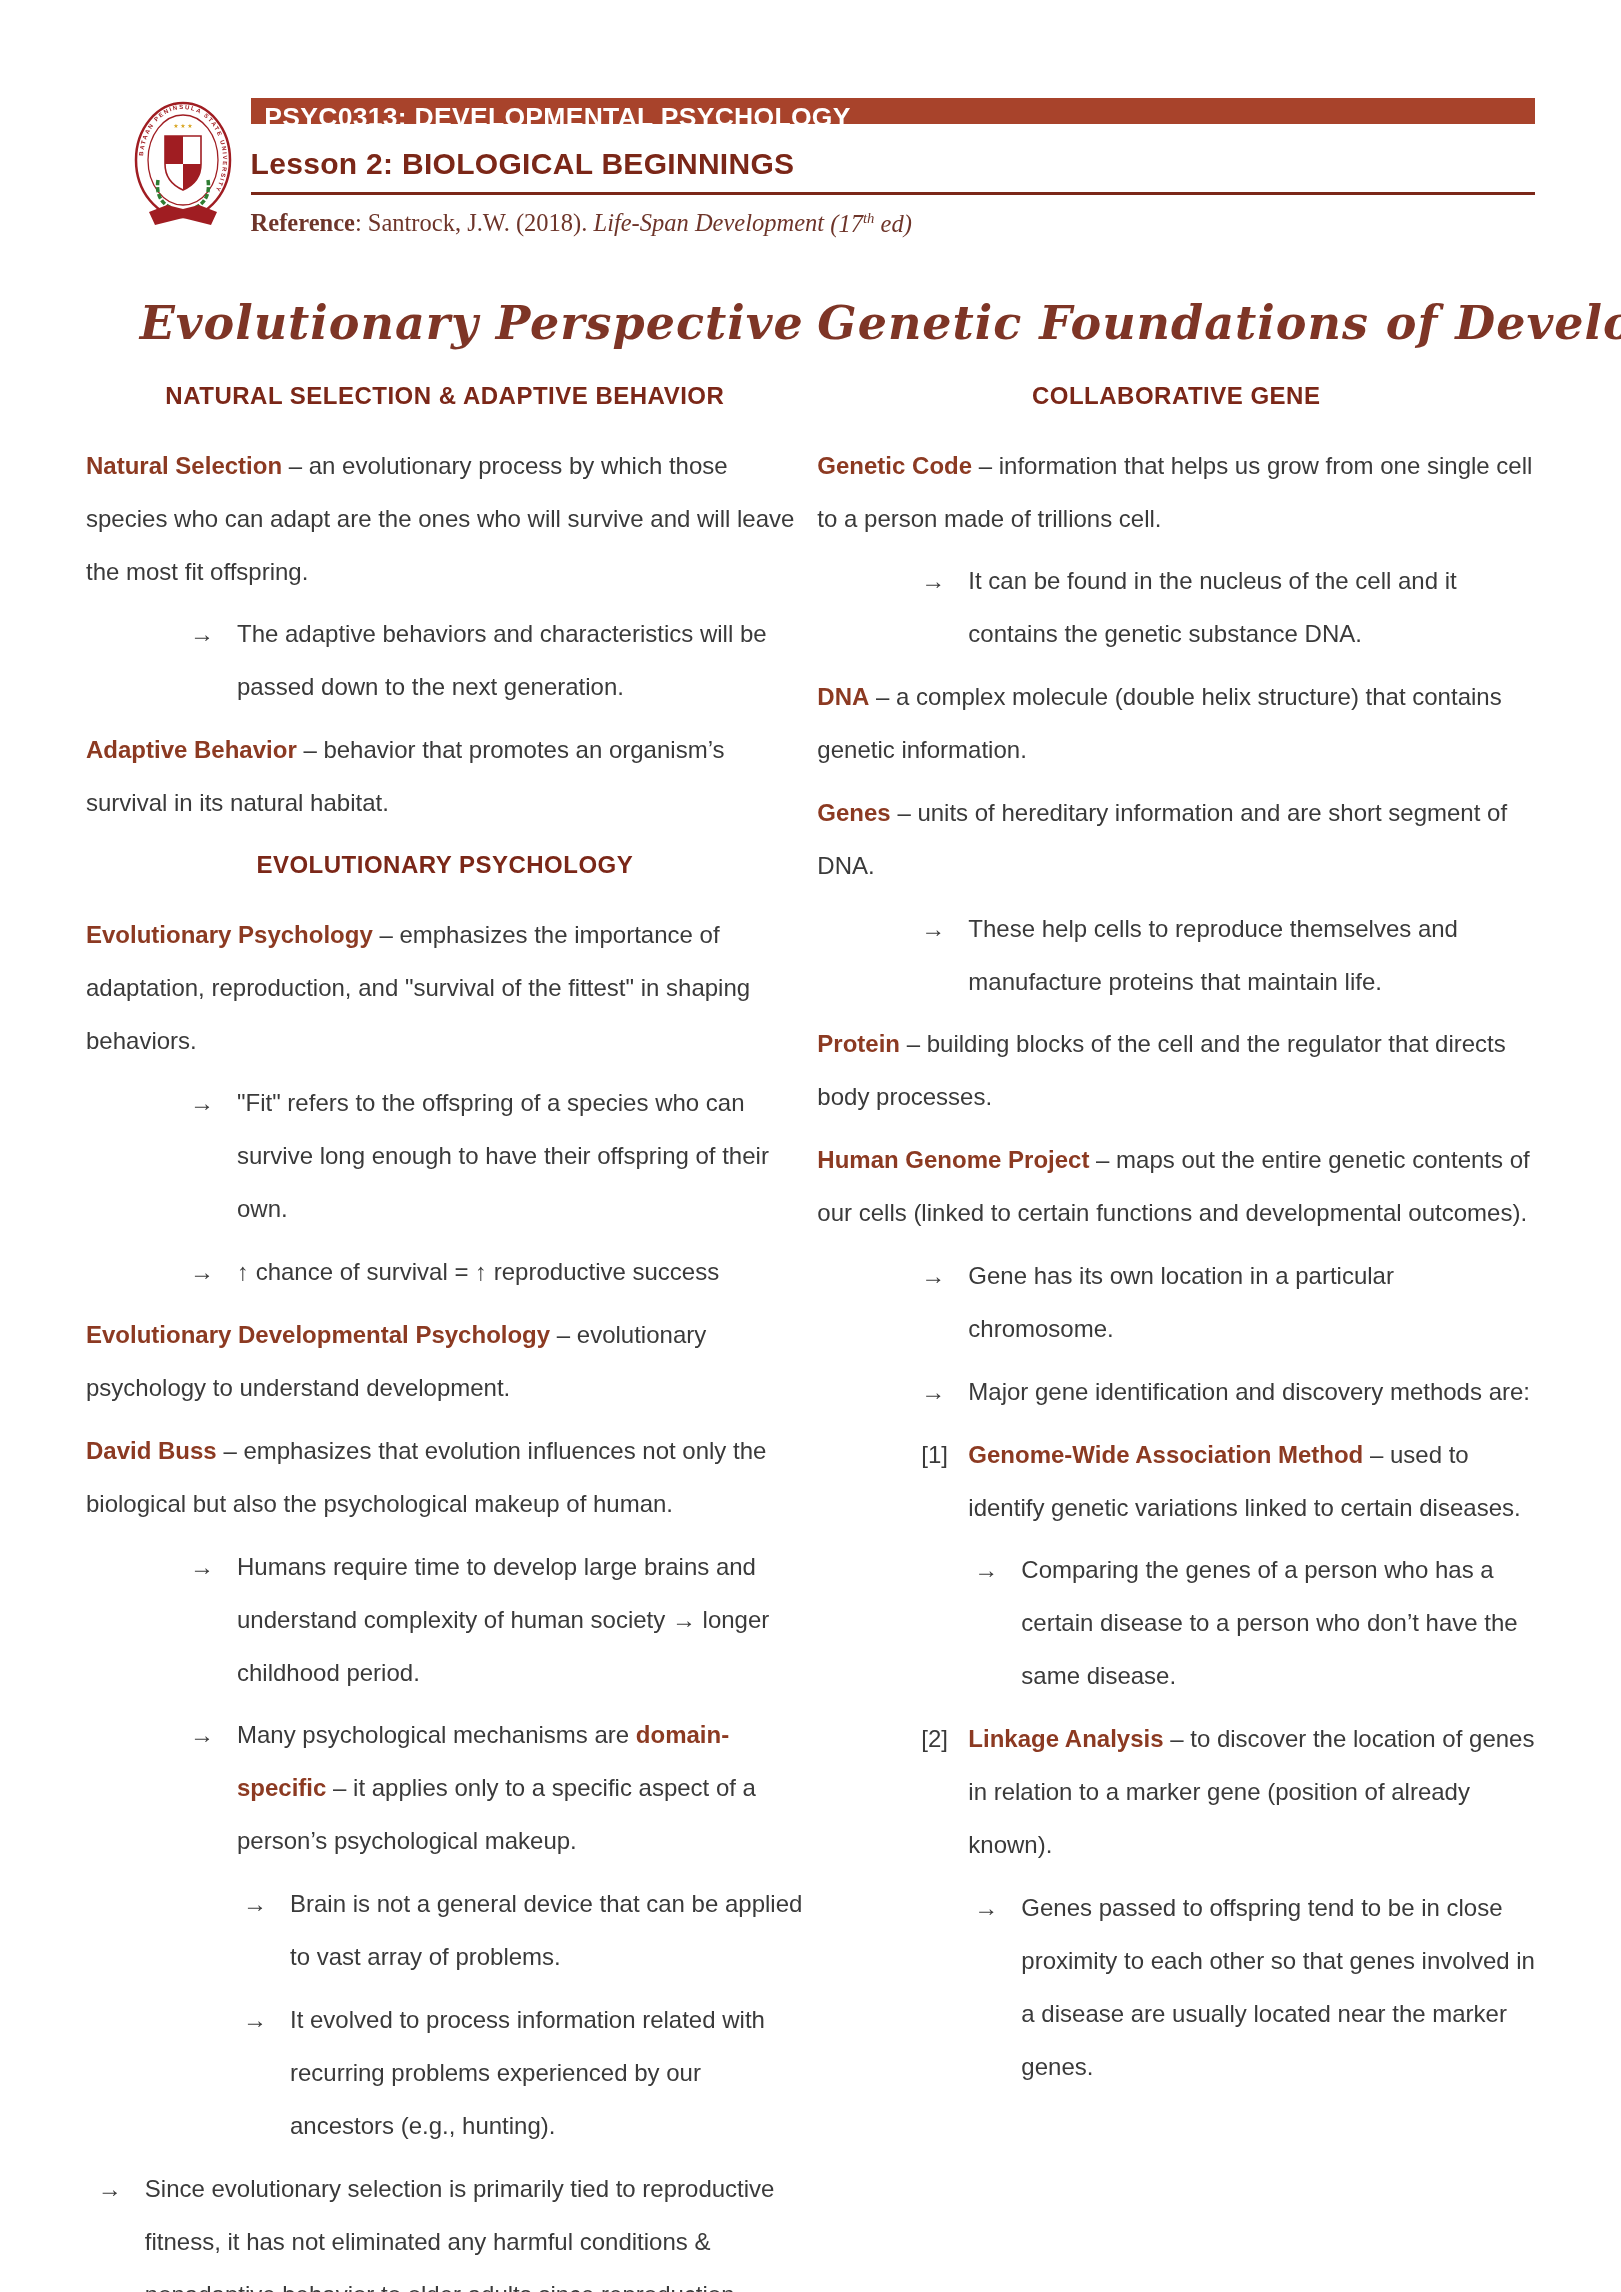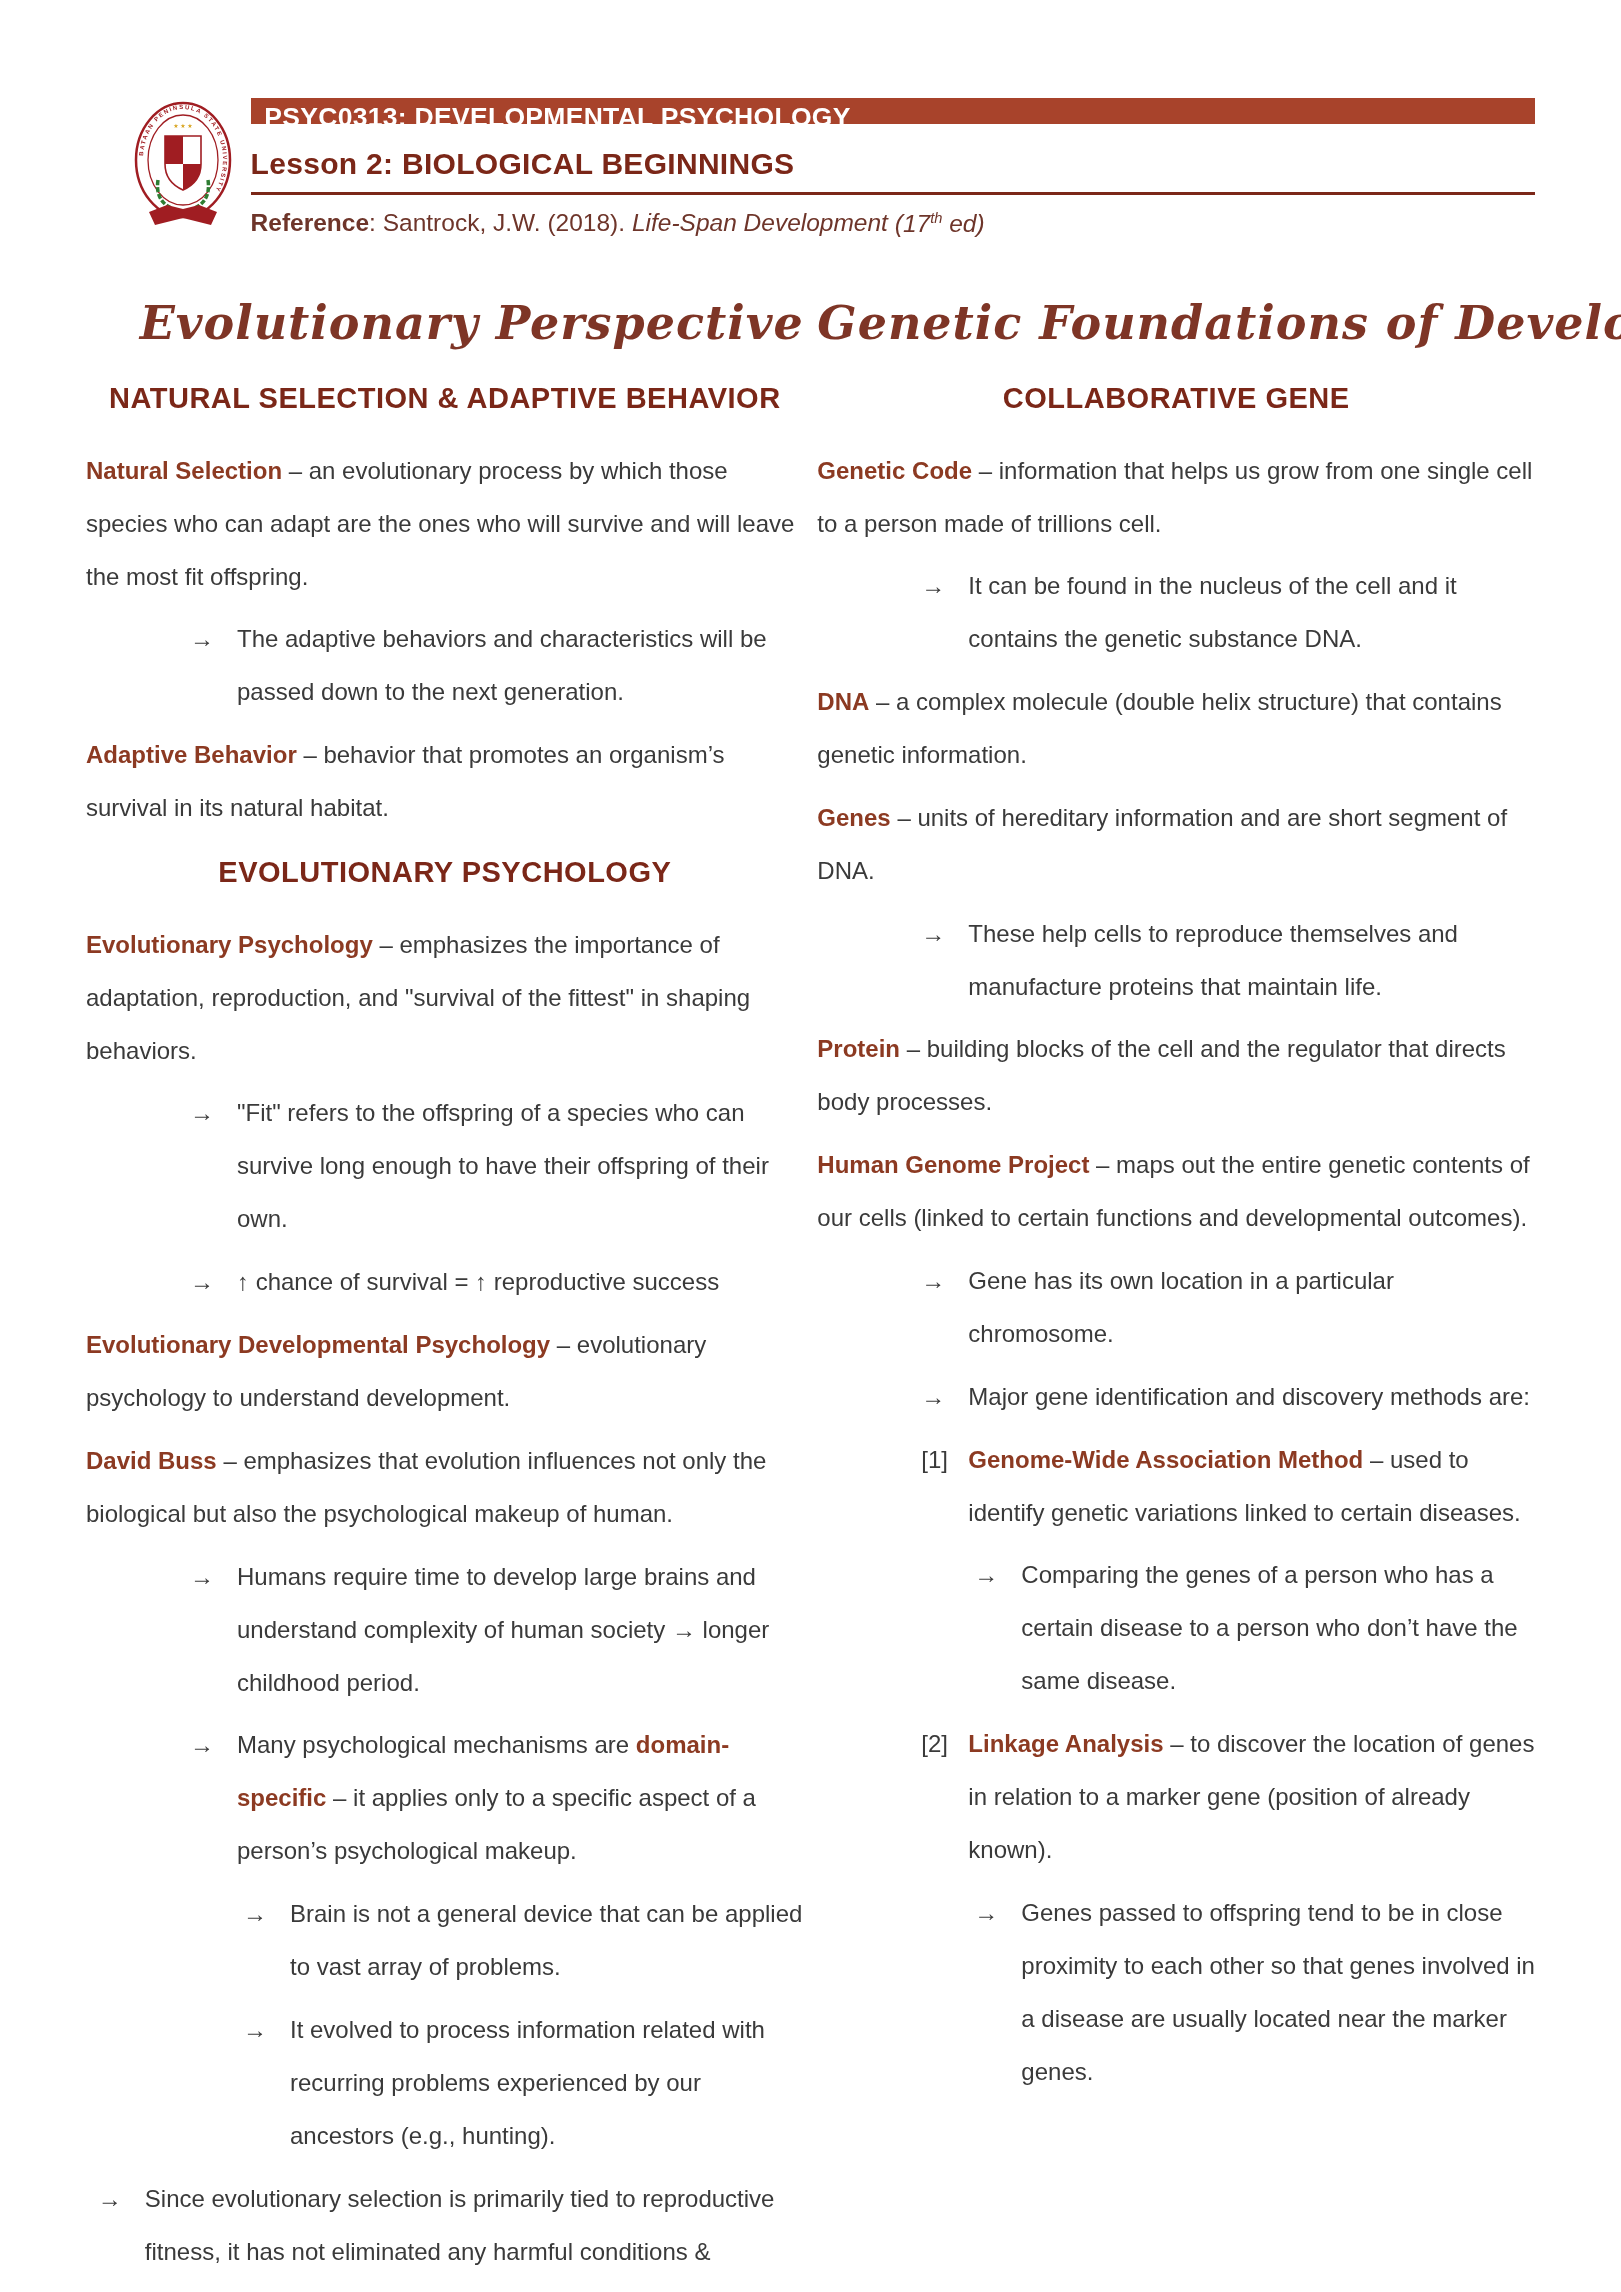--- a/index.html
+++ b/index.html
@@ -31,37 +31,37 @@
   .title-bar{
     background:var(--brand-bar);color:#ffffff;
     font-weight:700;font-size:26.5px;letter-spacing:0.3px;
     height:26px;line-height:38px;padding-left:13.7px;
   }
   .lesson-title{
     color:var(--heading-maroon);font-weight:700;
     font-size:30px;margin-top:23px;letter-spacing:0.3px;
   }
   .rule{height:2.9px;background:var(--heading-maroon);margin-top:10.8px;}
-  .reference{font-size:24.5px;color:var(--reference-text);margin:14.7px 0 0 0;}
+  .reference{font-size:24.5px;color:var(--reference-text);margin:14.7px 0 0 0;font-family:Liberation Serif, serif;}
   .reference strong{font-weight:700;}
   .reference em{font-style:italic;}
   .reference sup{font-size:14.7px;}
   
   .columns{
     display:grid;grid-template-columns:1fr 1fr;column-gap:13.7px;
     margin-top:47px;
   }
   .col{min-width:0;}
   .script-title{
     font-family:"DejaVu Serif",serif;font-style:italic;font-weight:700;
     font-size:46px;line-height:1.25;color:var(--script-brown);
     text-align:right;margin:0 0 29px 0;letter-spacing:1px;white-space:nowrap;
   }
   .section-heading{
-    font-weight:700;font-size:29px;color:var(--heading-maroon);
+    font-weight:700;font-size:24px;color:var(--heading-maroon);
     text-align:center;margin:21.6px 0 29px 0;letter-spacing:0.5px;
   }
   .para,.bullet{font-size:24px;line-height:53px;margin:0 0 9.8px 0;}
   .bullet{display:flex;}
   .bullet .marker{flex:0 0 47px;}
   .bullet.l0{margin-left:11.8px;}
   .bullet.l1{margin-left:104px;}
   .bullet.l2{margin-left:157px;}
   .content{min-width:0;}
   .term{color:var(--term-rust);font-weight:700;}

